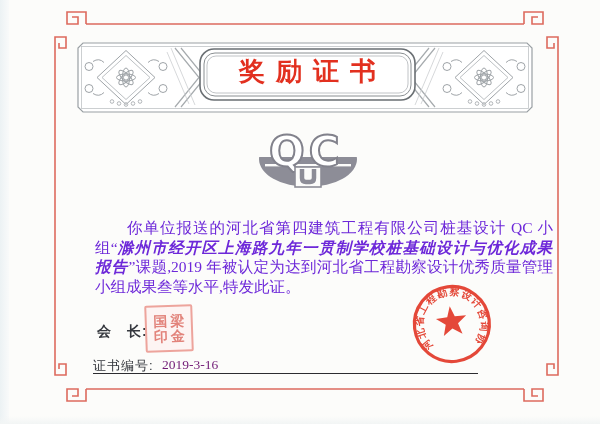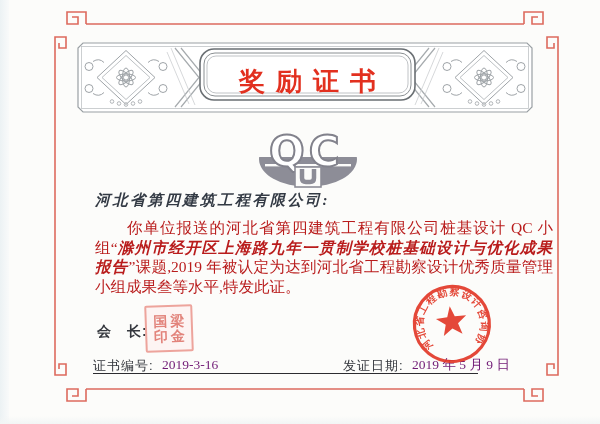--- a/index.html
+++ b/index.html
@@ -9,37 +9,37 @@
     font-family:"Liberation Sans",sans-serif;
   }
   .scan-edge-left{position:absolute;left:0;top:0;width:9px;height:100%;
     background:linear-gradient(90deg,#ecf2f4,#f9fafa);}
   .scan-edge-bottom{position:absolute;left:0;bottom:0;width:100%;height:8px;
     background:linear-gradient(0deg,#f2f5f5,rgba(250,250,250,0));}
   svg.frame{position:absolute;left:0;top:0;}
   .banner{position:absolute;left:77px;top:42px;width:456px;height:71px;}
   .banner svg{position:absolute;left:0;top:0;}
   .banner-title{
-    position:absolute;left:123px;top:8px;width:215px;height:62px;
+    position:absolute;left:123px;top:8px;width:215px;height:42px;
     display:flex;align-items:center;justify-content:center;
     font-size:26px;font-weight:bold;color:#e2301f;
     letter-spacing:11px;
     text-align:center;
   }
   .banner-title span{margin-right:-11px;white-space:nowrap;}
   .qc-logo{position:absolute;left:256px;top:119px;width:104px;height:72px;}
   .addressee{
     position:absolute;left:95px;top:191px;width:300px;
     font-family:"Liberation Serif",serif;font-style:italic;
     font-size:15px;font-weight:bold;color:#333a44;letter-spacing:2.5px;
   }
   .body-text{
     position:absolute;left:95px;top:218px;width:458px;
     font-family:"Liberation Serif",serif;font-size:15.5px;line-height:19.5px;
-    color:#b91c1c;text-align:justify;text-indent:32px;margin:0;
+    color:#6d28d9;text-align:justify;text-indent:32px;margin:0;
   }
   .body-text .script{font-style:italic;font-weight:600;letter-spacing:1px;}
   .president-row{position:absolute;left:97px;top:323px;
     font-size:14px;font-weight:bold;color:#35383e;letter-spacing:1px;}
   .square-seal{
     position:absolute;left:145px;top:305px;width:44px;height:43px;
     border:2.5px solid #eda49c;border-radius:2px;
     background:rgba(255,236,234,.45);
     display:flex;flex-direction:column;justify-content:center;
     transform:rotate(-2deg);
@@ -133,37 +133,32 @@
 
   <svg class="qc-logo" viewBox="0 0 104 72">
     <ellipse cx="52" cy="40" rx="49" ry="28" fill="#8d8d97"></ellipse>
     <rect x="0" y="0" width="104" height="38" fill="#fcfcfa"></rect>
     <rect x="9" y="45" width="86" height="2.4" fill="#fcfcfa"></rect>
     <text x="13" y="47" font-family="DejaVu Sans, sans-serif" font-size="42" font-weight="bold" fill="#ffffff" stroke="#82828c" stroke-width="2" letter-spacing="4">QC</text>
     <rect x="39" y="48" width="26" height="20" fill="#fcfcfa" stroke="#8d8d97" stroke-width="1.6"></rect>
     <path d="M 46,50 V 59 Q 46,63 50,63 H 54 Q 58,63 58,59 V 50" fill="none" stroke="#8d8d97" stroke-width="4.5"></path>
   </svg>
 
-  <div class="addressee">河北省第四建筑工程有限公司:</div>
 
   <p class="body-text"><span>你单位报送的河北省第四建筑工程有限公司桩基设计 QC 小组“</span><span class="script">滁州市经开区上海路九年一贯制学校桩基础设计与优化成果报告</span><span>”课题,2019 年被认定为达到河北省工程勘察设计优秀质量管理小组成果叁等水平,特发此证。</span></p>
 
   <div class="president-row">会　长:</div>
   <div class="square-seal">
     <div class="seal-row">国梁</div>
     <div class="seal-row">印金</div>
   </div>
 
   <div class="footer-left">
     <span class="footer-label">证书编号:</span>
     <span class="footer-value">2019-3-16</span>
-  </div>
-  <div class="footer-right">
-    <span class="footer-label">发证日期:</span>
-    <span class="footer-value">2019 年 5 月 9 日</span>
   </div>
   <div class="footer-rule"></div>
 
   <svg class="round-seal" viewBox="0 0 90 86">
     <g opacity="0.93">
       <circle cx="45" cy="42" r="37.5" fill="none" stroke="#e23b2a" stroke-width="3.2"></circle>
       <polygon fill="#e23b2a" points="45,24 48.8,34.7 60.2,35.1 51.2,42 54.4,52.9 45,46.5 35.6,52.9 38.8,42 29.8,35.1 41.2,34.7"></polygon>
       <path id="sealArc" d="M 24.5,62.5 A 29,29 0 1 1 65.5,62.5" fill="none"></path>
       <text font-size="10" fill="#e23b2a" font-weight="bold">
         <textPath href="#sealArc" startOffset="1" textLength="146">河北省工程勘察设计咨询协会</textPath>

